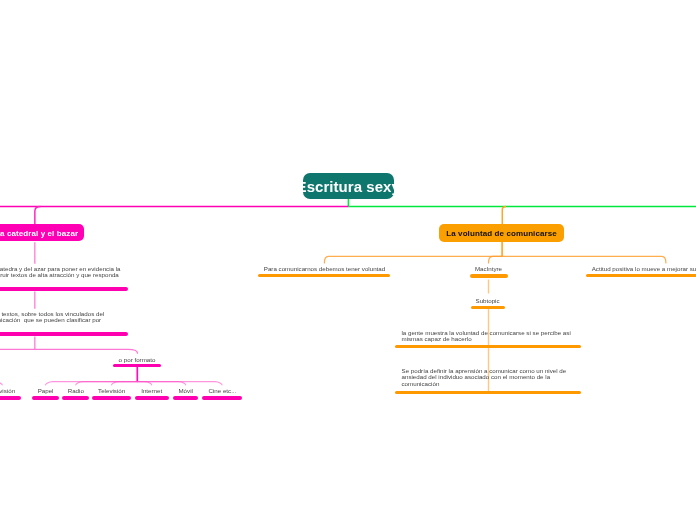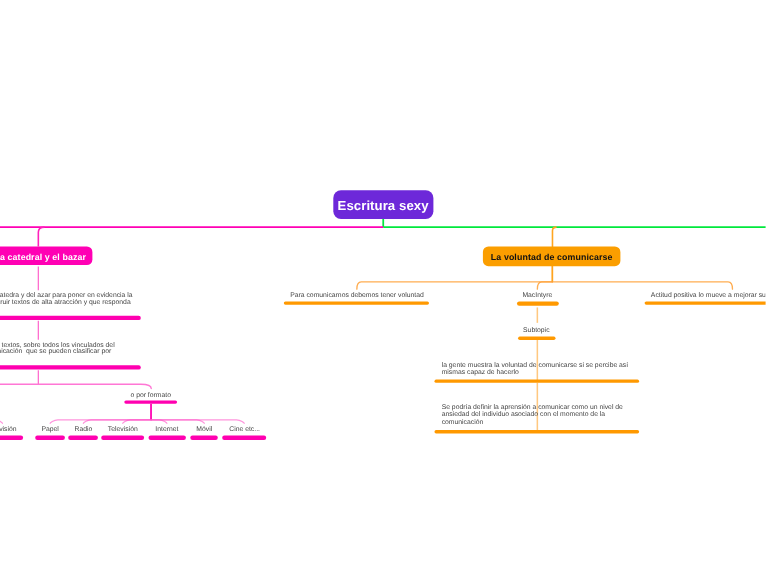--- a/index.html
+++ b/index.html
@@ -5,21 +5,21 @@
   html,body{margin:0;padding:0;}
   body{width:696px;height:520px;background:#ffffff;overflow:hidden;
        font-family:"Liberation Sans",sans-serif;}
   #canvas{position:relative;width:696px;height:520px;background:#fff;}
   svg.links{position:absolute;left:0;top:0;width:696px;height:520px;overflow:visible;}
 
   .pill{position:absolute;box-sizing:border-box;border-radius:6px;
         display:flex;align-items:center;justify-content:center;
         font-weight:bold;white-space:nowrap;}
 
-  .root-pill{background:#6d28d9;color:#ffffff;font-size:12px;border-radius:7px;
+  .root-pill{background:#0f766e;color:#ffffff;font-size:15px;border-radius:7px;
              letter-spacing:.05px;padding-top:1.6px;}
   .orange-pill{background:#FB9E00;color:#111;font-size:8px;border-radius:5px;letter-spacing:.1px;padding-top:1.4px;}
   .magenta-pill{background:#FF00B4;color:#ffffff;font-size:8px;border-radius:5px;letter-spacing:.1px;padding-top:1.2px;}
 
   .tnode{position:absolute;box-sizing:border-box;}
   .tnode .tx{position:absolute;left:0;top:0;color:#444;font-size:6.2px;
              line-height:6.4px;white-space:pre;letter-spacing:0;}
   .tnode .tx.c{width:100%;text-align:center;}
   .bar{position:absolute;border-radius:3px;height:3.4px;}
   .bar.o{background:#FF9900;}

